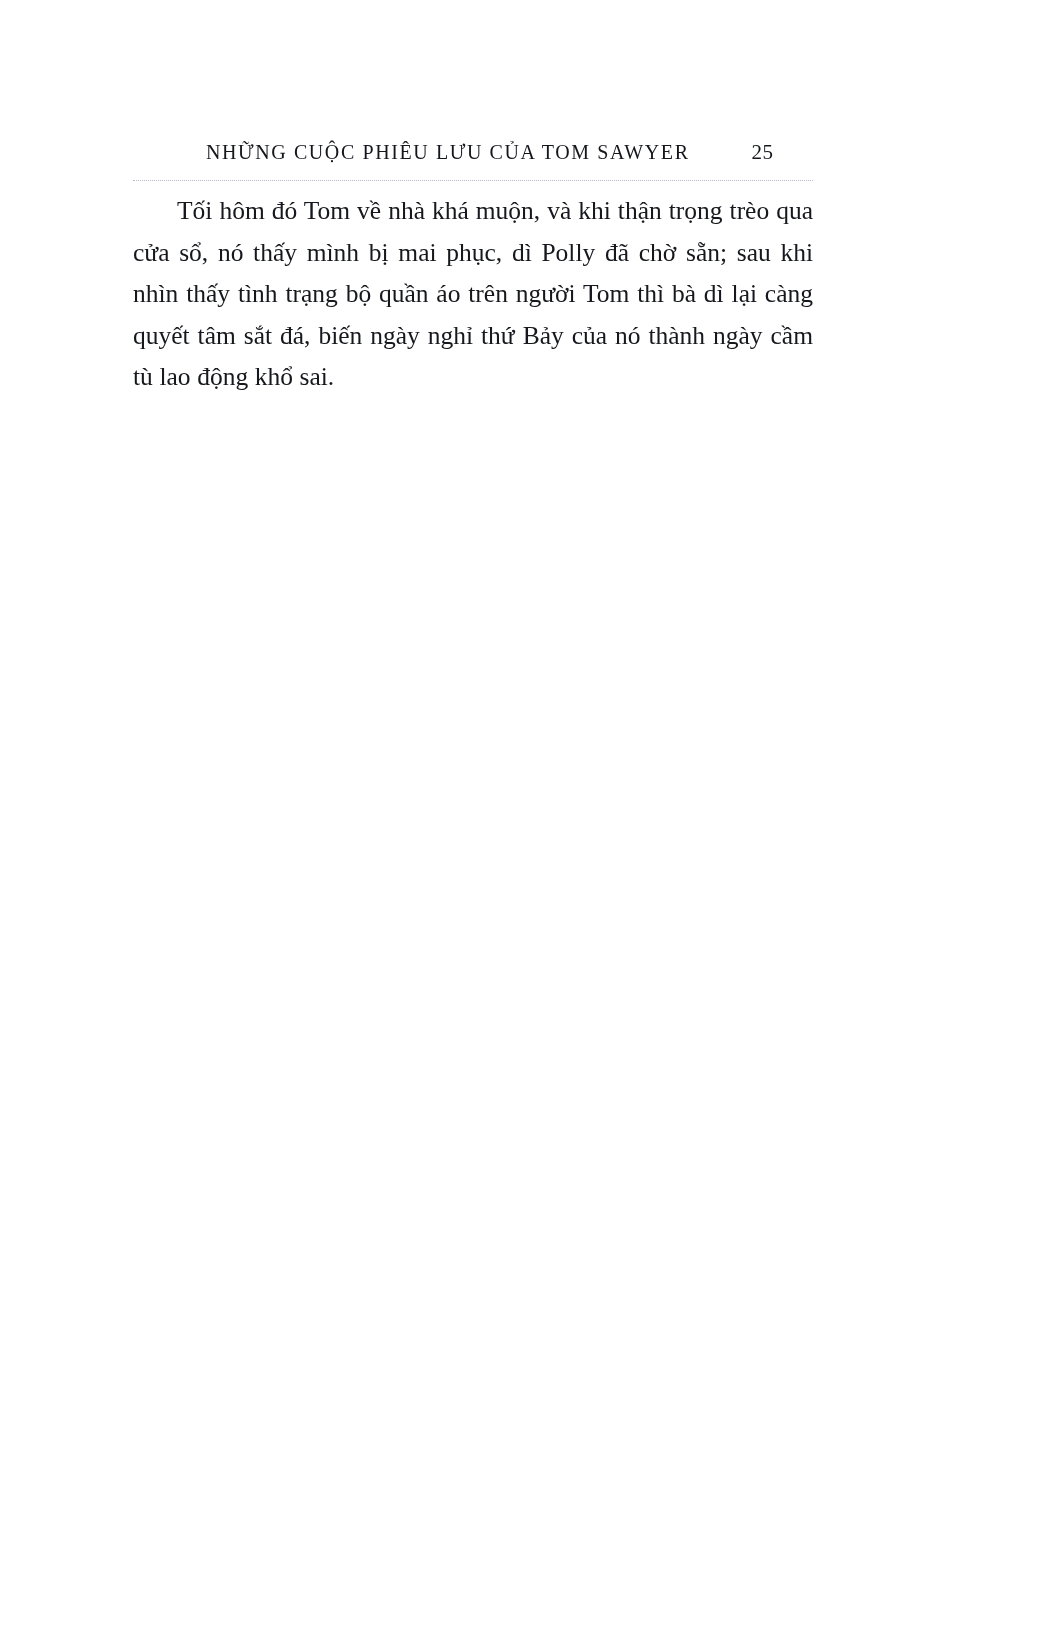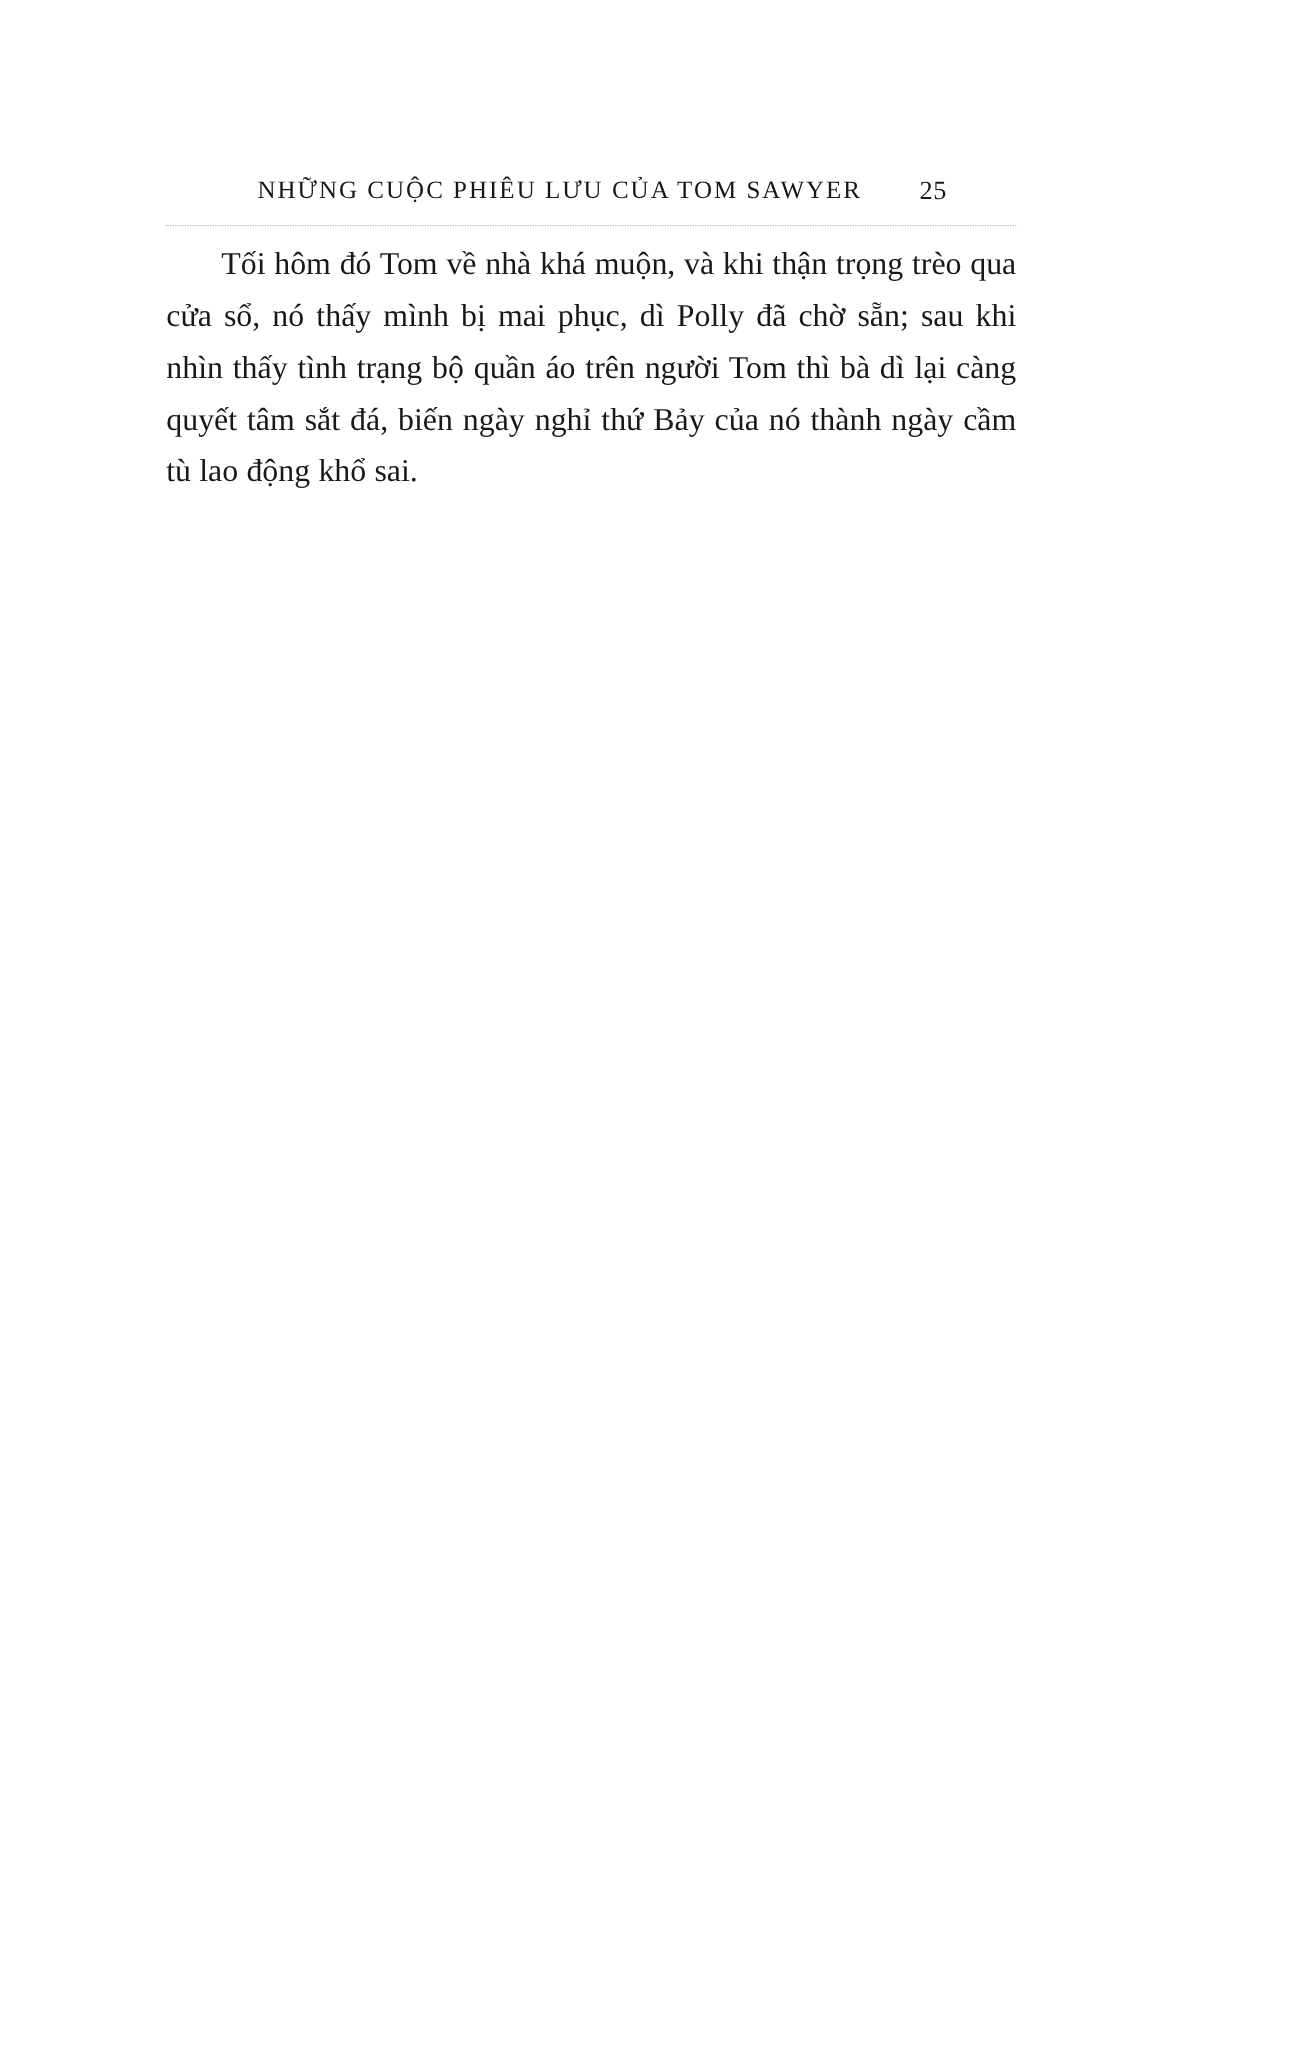--- a/index.html
+++ b/index.html
@@ -37,21 +37,21 @@
     color: #14161c;
     white-space: nowrap;
   }
   .running-head-title {
     font-variant: small-caps;
     text-transform: uppercase;
     font-size: 20px;
     letter-spacing: 1.6px;
   }
   .running-head-page {
-    margin-left: 46px;
+    margin-left: 62px;
     font-size: 21px;
     letter-spacing: 0.5px;
     font-weight: 400;
   }
   .head-rule {
     margin-top: 14px;
     width: 680px;
     height: 1px;
     border-bottom: 1px dotted #b9bcc2;
   }

